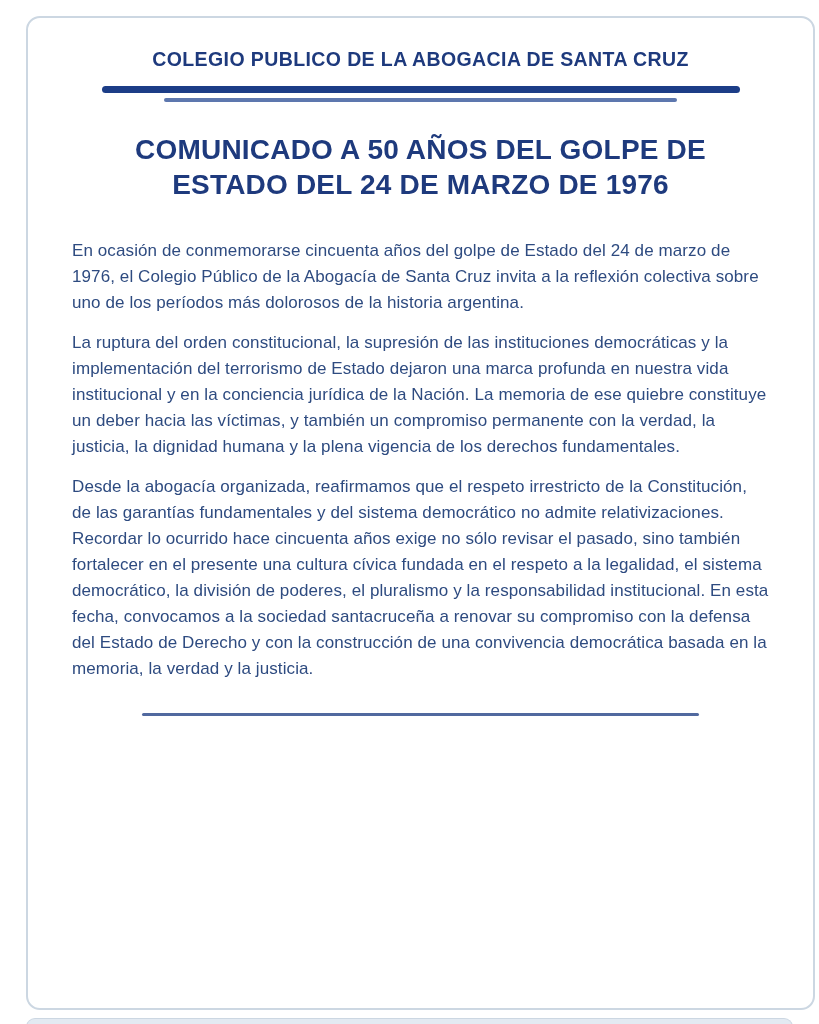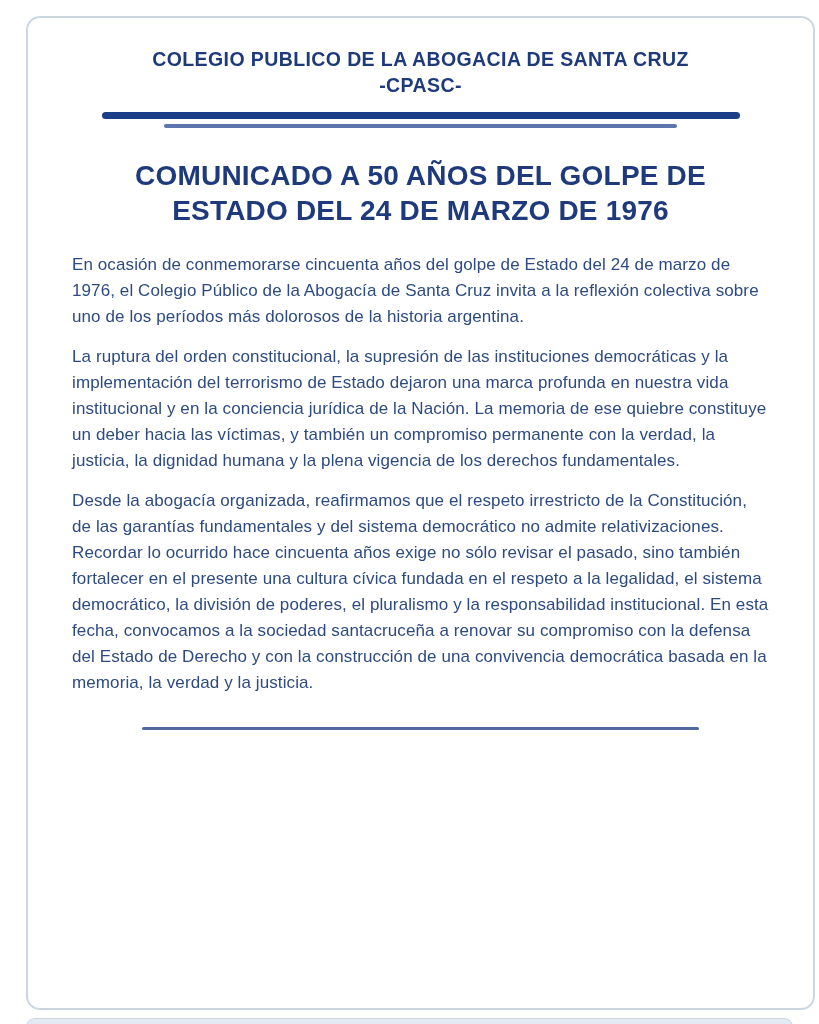--- a/index.html
+++ b/index.html
@@ -49,21 +49,21 @@
   .doc-title {
     margin: 30px auto 0 auto;
     max-width: 640px;
     text-align: center;
     color: #1e3a7d;
     font-weight: bold;
     font-size: 28px;
     line-height: 35px;
     letter-spacing: 0.2px;
   }
-  .body-text { margin-top: 24px; }
+  .body-text { margin-top: 36px; }
   .para {
     color: #2e4b80;
     font-size: 17px;
     line-height: 26px;
     text-align: left;
     letter-spacing: 0.1px;
   }
   .para + .para { margin-top: 14px; }
   .footer-rule {
     width: 557px; height: 3px;
@@ -92,21 +92,20 @@
   }
 </style>
 </head>
 <body>
 
 <div class="page">
   <div class="card">
 
     <div class="org-header">
       <div>COLEGIO PUBLICO DE LA ABOGACIA DE SANTA CRUZ</div>
-      <div>-CPASC-</div>
     </div>
 
     <div class="rule-thick"></div>
     <div class="rule-thin"></div>
 
     <h1 class="doc-title">COMUNICADO A 50 AÑOS DEL GOLPE DE ESTADO DEL 24 DE MARZO DE 1976</h1>
 
     <div class="body-text">
       <p class="para">En ocasión de conmemorarse cincuenta años del golpe de Estado del 24 de marzo de 1976, el Colegio Público de la Abogacía de Santa Cruz invita a la reflexión colectiva sobre uno de los períodos más dolorosos de la historia argentina.</p>
       <p class="para">La ruptura del orden constitucional, la supresión de las instituciones democráticas y la implementación del terrorismo de Estado dejaron una marca profunda en nuestra vida institucional y en la conciencia jurídica de la Nación. La memoria de ese quiebre constituye un deber hacia las víctimas, y también un compromiso permanente con la verdad, la justicia, la dignidad humana y la plena vigencia de los derechos fundamentales.</p>

